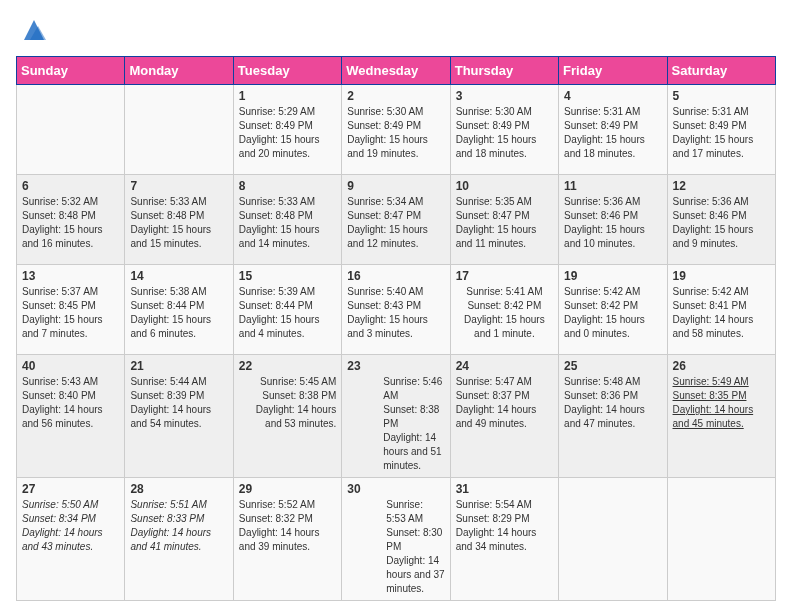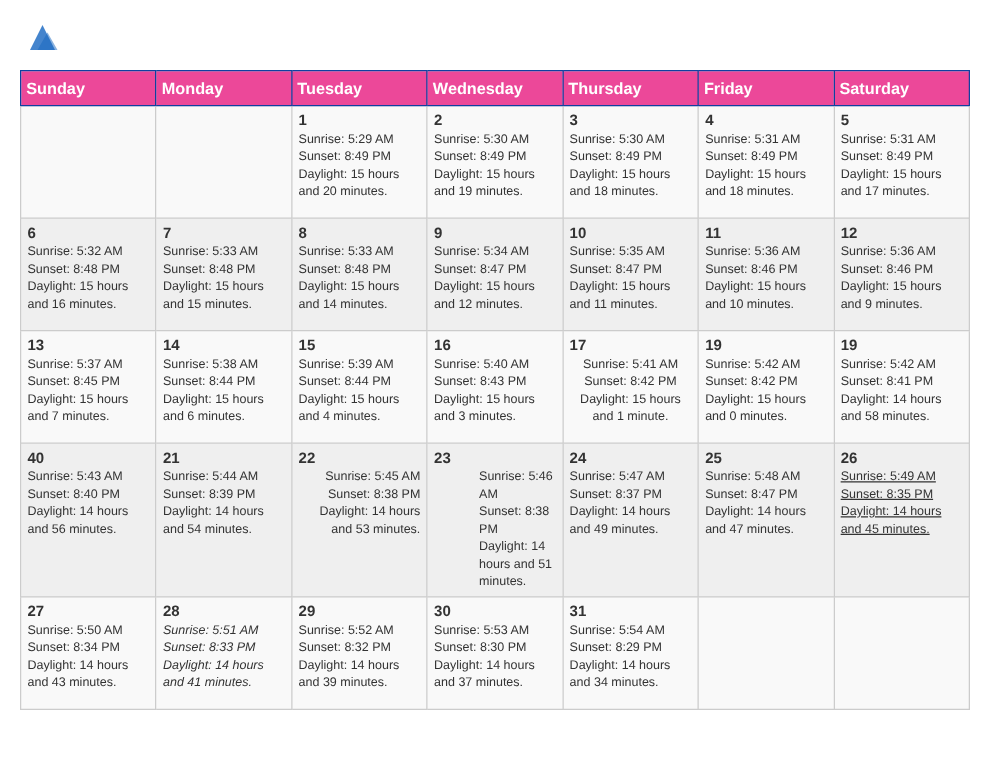--- a/index.html
+++ b/index.html
@@ -276,52 +276,52 @@
         </td>
         <td>
           <span class="day-num">24</span>
           <div class="cell-content" style="white-space: pre-line;">Sunrise: 5:47 AM
 Sunset: 8:37 PM
 Daylight: 14 hours and 49 minutes.</div>
         </td>
         <td>
           <span class="day-num">25</span>
           <div class="cell-content" style="white-space: pre-line;">Sunrise: 5:48 AM
-Sunset: 8:47 PM
+Sunset: 8:36 PM
 Daylight: 14 hours and 47 minutes.</div>
         </td>
         <td>
           <span class="day-num">26</span>
           <div class="cell-content" style="white-space: pre-line; text-decoration: underline;">Sunrise: 5:49 AM
 Sunset: 8:35 PM
 Daylight: 14 hours and 45 minutes.</div>
         </td>
       </tr>
       <tr>
         <td>
           <span class="day-num">27</span>
-          <div class="cell-content" style="white-space: pre-line;">Sunrise: 5:50 AM
+          <div class="cell-content" style="white-space: pre-line; font-style: italic;">Sunrise: 5:50 AM
 Sunset: 8:34 PM
 Daylight: 14 hours and 43 minutes.</div>
         </td>
         <td>
           <span class="day-num">28</span>
           <div class="cell-content" style="white-space: pre-line; font-style: italic;">Sunrise: 5:51 AM
 Sunset: 8:33 PM
 Daylight: 14 hours and 41 minutes.</div>
         </td>
         <td>
           <span class="day-num">29</span>
           <div class="cell-content" style="white-space: pre-line;">Sunrise: 5:52 AM
 Sunset: 8:32 PM
 Daylight: 14 hours and 39 minutes.</div>
         </td>
         <td>
           <span class="day-num">30</span>
-          <div class="cell-content" style="white-space: pre-line;">Sunrise: 5:53 AM
+          <div class="cell-content" style="white-space: pre-line; margin-left: 39px;">Sunrise: 5:53 AM
 Sunset: 8:30 PM
 Daylight: 14 hours and 37 minutes.</div>
         </td>
         <td>
           <span class="day-num">31</span>
           <div class="cell-content" style="white-space: pre-line;">Sunrise: 5:54 AM
 Sunset: 8:29 PM
 Daylight: 14 hours and 34 minutes.</div>
         </td>
         <td></td>

